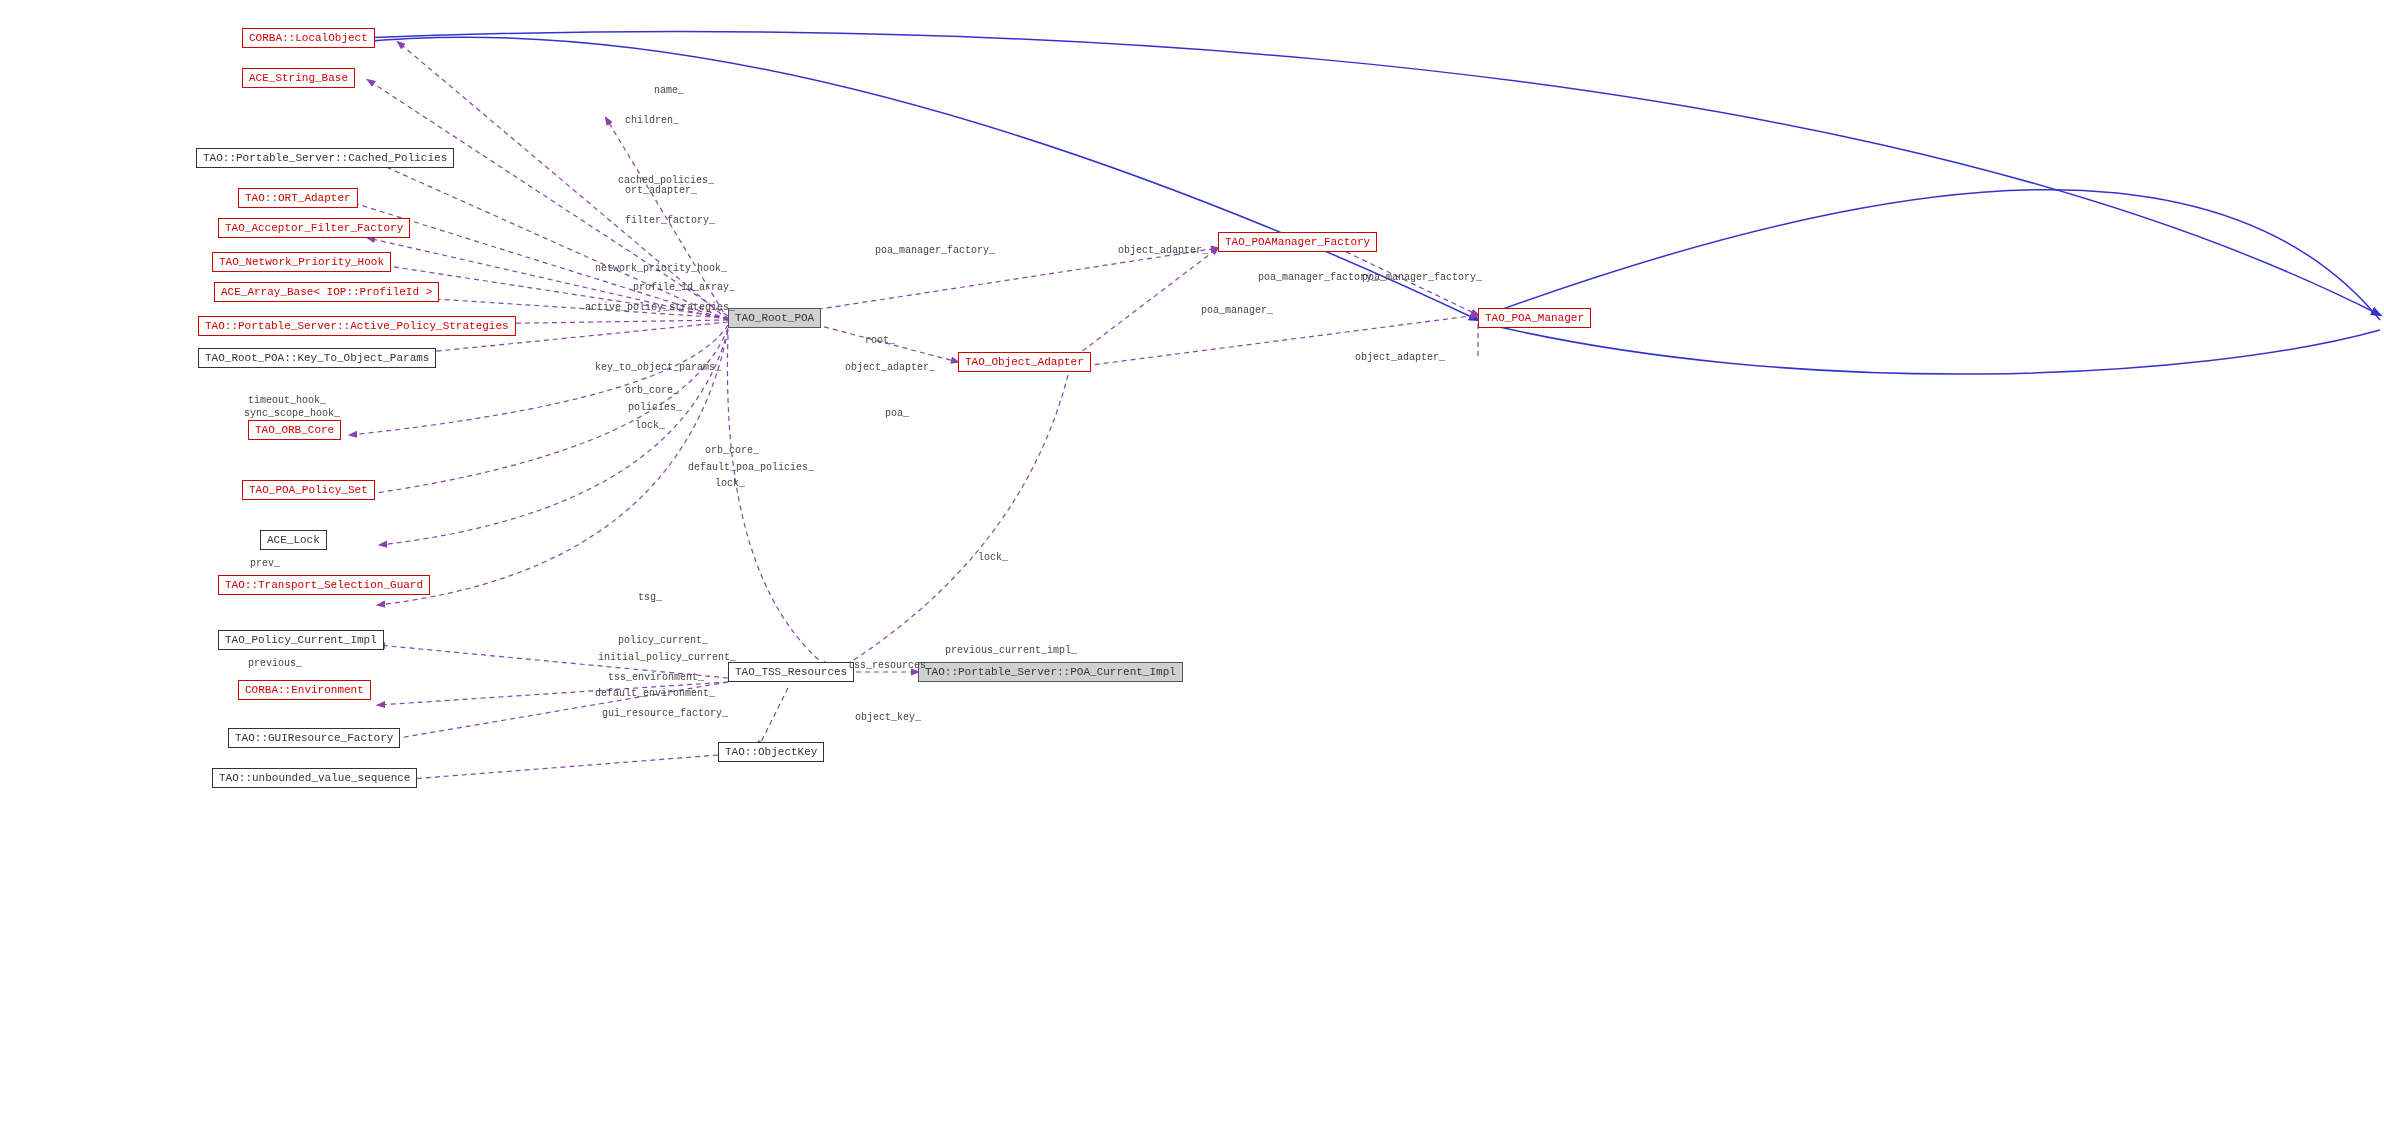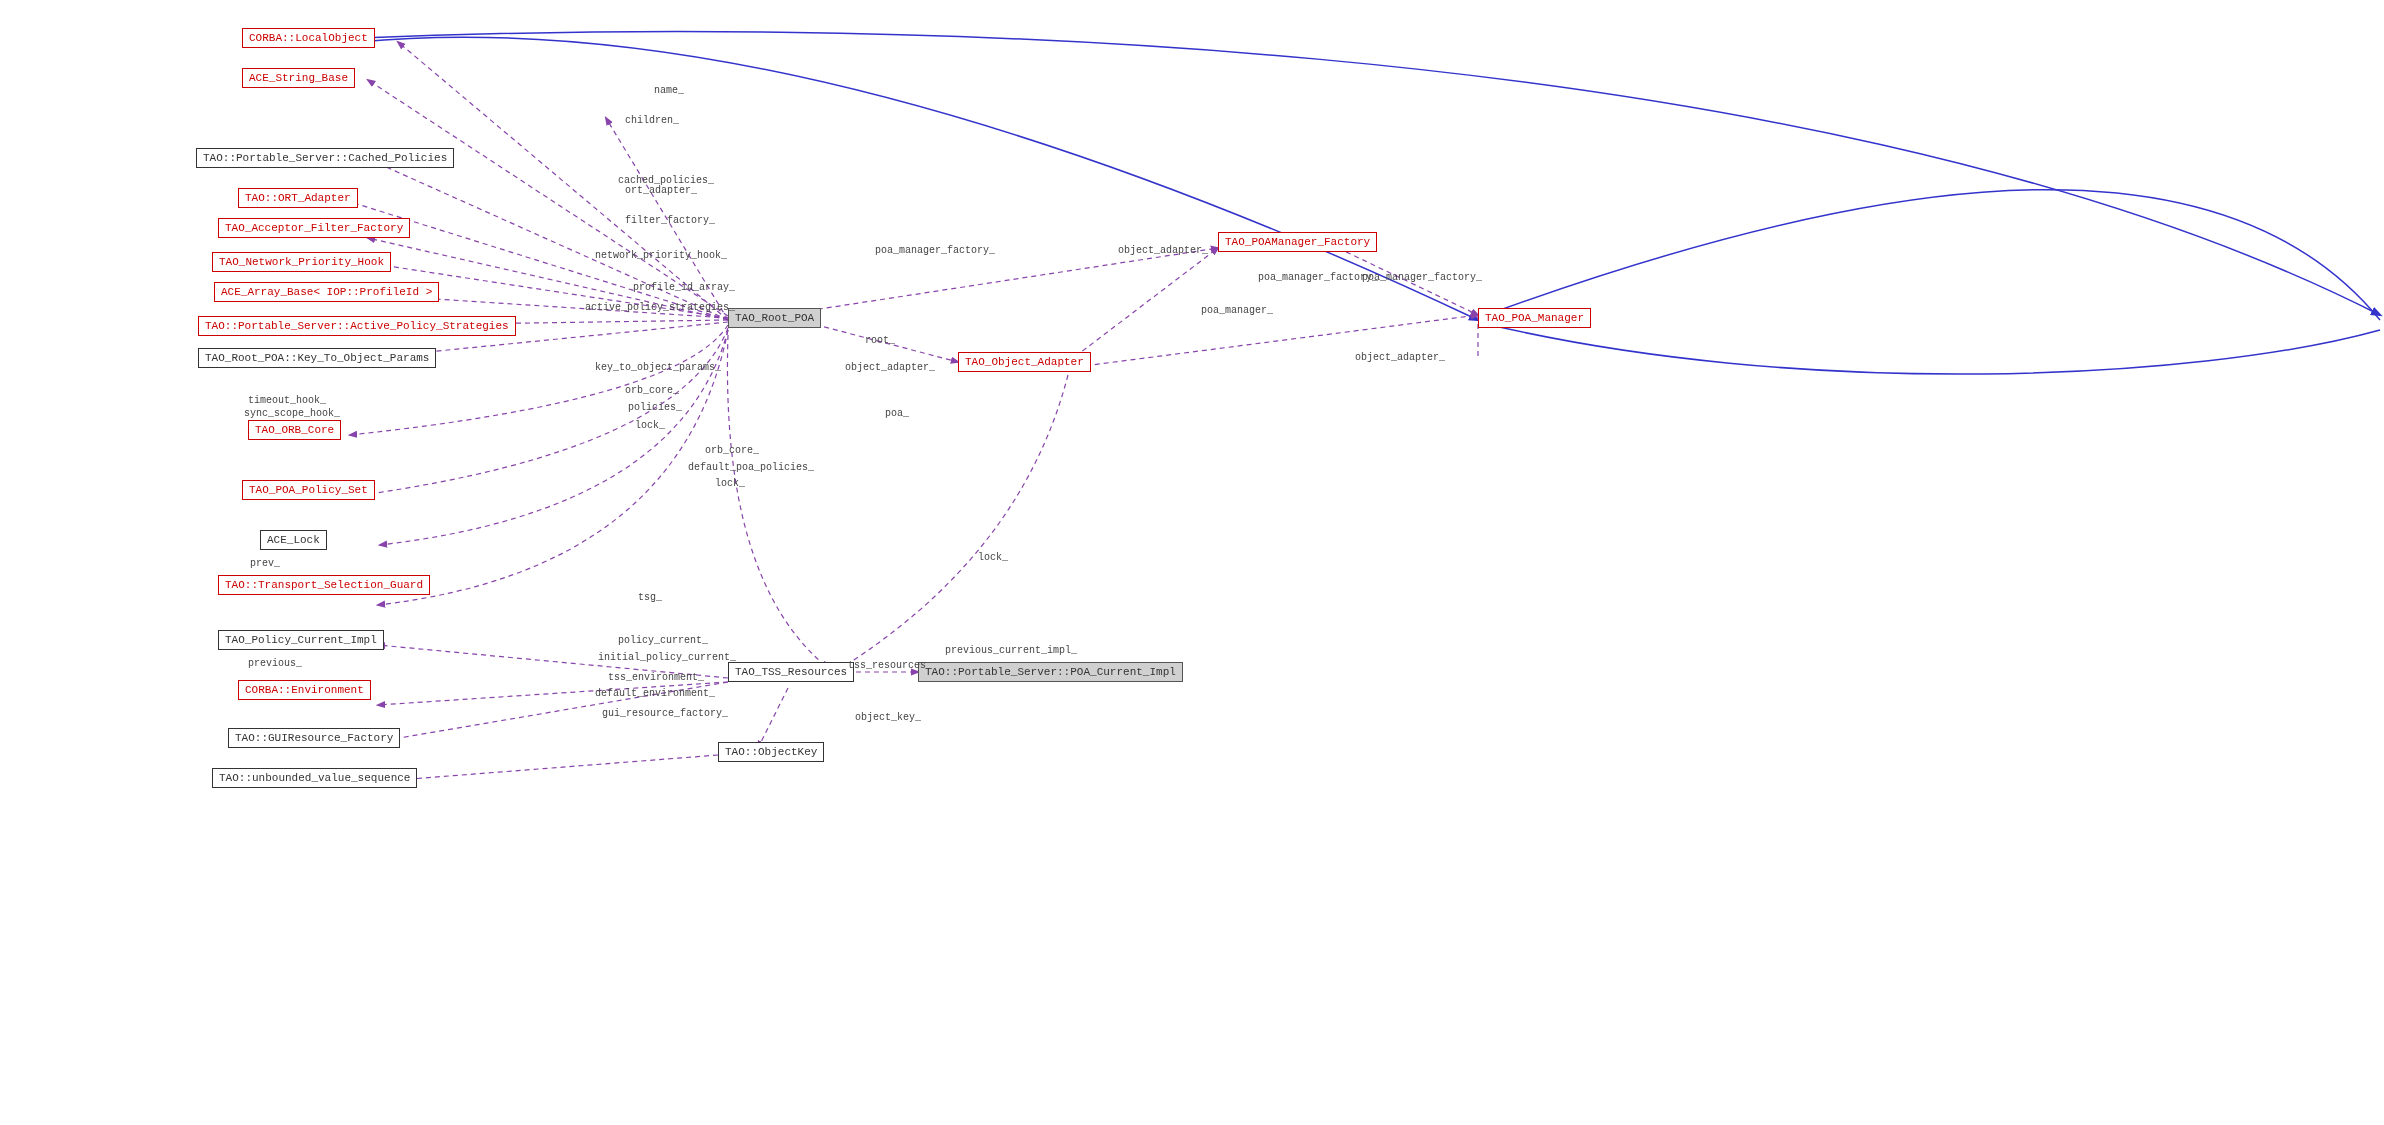--- a/index.html
+++ b/index.html
@@ -241,21 +241,21 @@
 
   <div class="node node-black" style="left:718px; top:742px;">
     <span>TAO::ObjectKey</span>
   </div>
 
   <div class="edge-label" style="left:654px; top:85px;">name_</div>
   <div class="edge-label" style="left:625px; top:115px;">children_</div>
   <div class="edge-label" style="left:618px; top:145px;margin-top:30px;">cached_policies_</div>
   <div class="edge-label" style="left:625px; top:185px;">ort_adapter_</div>
   <div class="edge-label" style="left:625px; top:215px;">filter_factory_</div>
-  <div class="edge-label" style="left:595px; top:250px;font-family:Liberation Mono, monospace;">network_priority_hook_</div>
+  <div class="edge-label" style="left:595px; top:263px;font-family:Liberation Mono, monospace;">network_priority_hook_</div>
   <div class="edge-label" style="left:618px; top:282px;padding-left:15px;">profile_id_array_</div>
   <div class="edge-label" style="left:585px; top:302px;">active_policy_strategies_</div>
   <div class="edge-label" style="left:595px; top:322px;margin-top:40px;">key_to_object_params_</div>
   <div class="edge-label" style="left:625px; top:385px;">orb_core_</div>
   <div class="edge-label" style="left:628px; top:402px;">policies_</div>
   <div class="edge-label" style="left:635px; top:420px;">lock_</div>
   <div class="edge-label" style="left:638px; top:592px;">tsg_</div>
   <div class="edge-label" style="left:618px; top:635px;">policy_current_</div>
   <div class="edge-label" style="left:598px; top:652px;">initial_policy_current_</div>
   <div class="edge-label" style="left:608px; top:672px;">tss_environment_</div>

